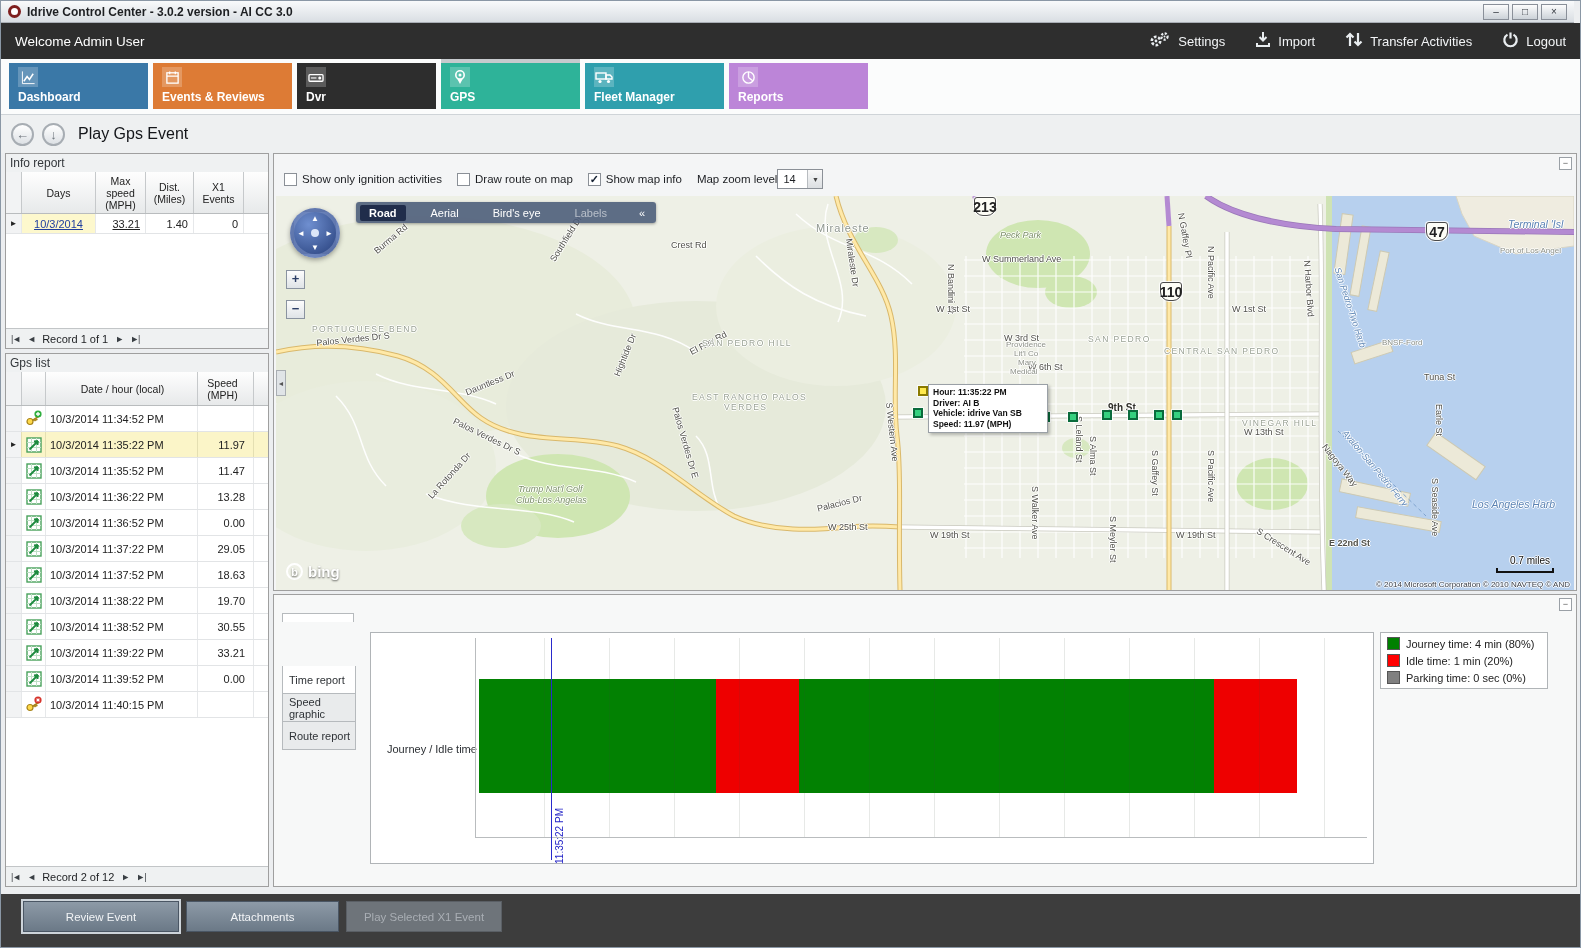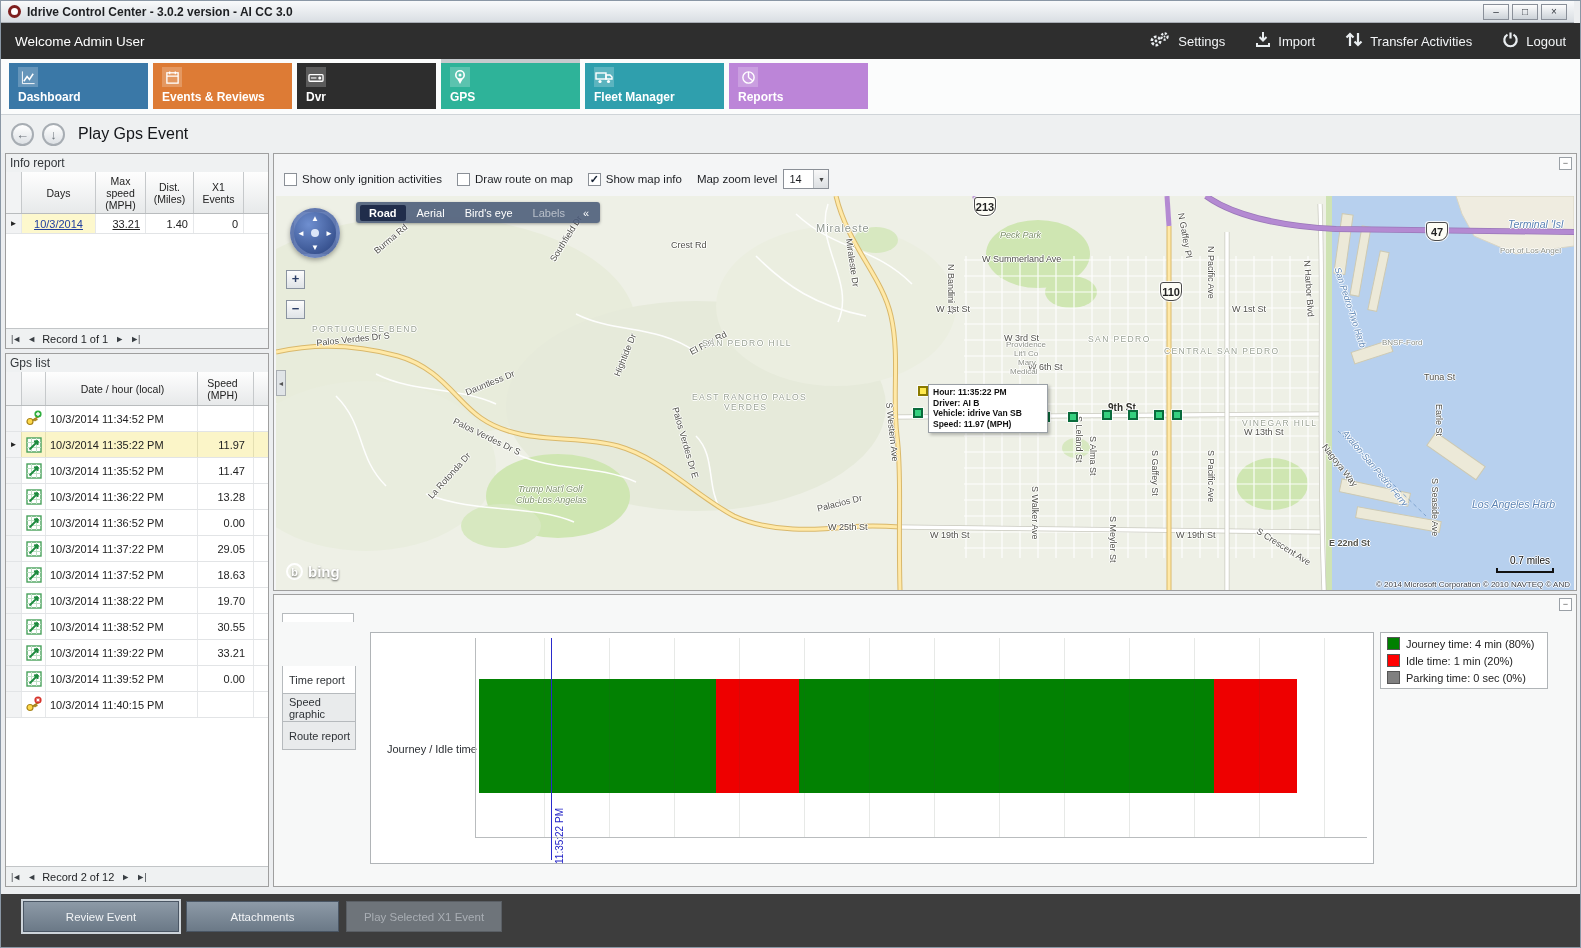--- a/index.html
+++ b/index.html
@@ -58,50 +58,50 @@
   .cell-sel { background:#fdf8cd; }
   .num { justify-content:flex-end; padding-right:5px; }
   .pager { position:absolute; left:0; right:0; bottom:0; height:20px; background:#eff1f2; border-top:1px solid #c2c5c7; display:flex; align-items:center; font-size:11px; gap:7px; padding-left:5px; color:#222; }
   .pg { font-size:9px; color:#3a3f44; cursor:pointer; letter-spacing:-1px; }
   .pg-text { color:#1d1f22; }
 
   
   .map-toolbar { position:absolute; left:10px; top:14px; height:22px; display:flex; align-items:center; gap:15px; font-size:11.5px; color:#1c1e22; }
   .cb { display:flex; align-items:center; gap:5px; cursor:pointer; }
   .cb .box { width:13px; height:13px; border:1px solid #8b9097; background:#fff; font-size:11px; line-height:11px; text-align:center; color:#162233; font-weight:bold; }
-  .zoom-group { display:flex; align-items:center; gap:6px; }
+  .zoom-group { display:flex; align-items:center; }
   .combo { width:46px; height:20px; border:1px solid #8b9097; background:#fff; font-size:11px; padding:3px 0 0 5px; position:relative; cursor:pointer; }
   .combo .arr { position:absolute; right:0; top:0; bottom:0; width:15px; background:linear-gradient(#f8f8f8,#dcdfe2); border-left:1px solid #b8bcc0; font-size:7px; display:flex; align-items:center; justify-content:center; color:#444; }
 
   
   .map-wrap { position:absolute; left:2px; top:42px; width:1298px; height:394px; overflow:hidden; background:#eef0e6; cursor:grab; }
   .map-wrap svg.base { position:absolute; left:0; top:0; }
   .map-label { position:absolute; white-space:nowrap; transform-origin:0 0; z-index:2;
     text-shadow:1px 0 0 #fff,-1px 0 0 #fff,0 1px 0 #fff,0 -1px 0 #fff; }
   .lab-road { font-size:9px; color:#50504a; }
   .lab-road-b { font-size:10px; font-weight:bold; color:#2e2e28; }
   .lab-area { font-size:8.5px; color:#9aa294; letter-spacing:1.4px; }
   .lab-area-lg { font-size:11px; color:#8f978f; letter-spacing:1px; }
   .lab-park { font-size:9px; color:#7c9068; font-style:italic; }
   .lab-water { font-size:9px; color:#6188b6; font-style:italic; }
   .lab-water-lg { font-size:10.5px; color:#5b83b4; font-style:italic; }
   .lab-tiny { font-size:8px; color:#8d9188; }
-  .shield { position:absolute; width:22px; height:19px; background:#fdfdf6; border:1.5px solid #4a4a4a; border-radius:3px 3px 9px 9px; font-size:11px; font-weight:bold; color:#222; display:flex; align-items:center; justify-content:center; z-index:2; box-shadow:0 0 0 1px rgba(255,255,255,.8); }
+  .shield { position:absolute; width:22px; height:19px; background:#fdfdf6; border:1.5px solid #4a4a4a; border-radius:3px 3px 9px 9px; font-size:14px; font-weight:bold; color:#222; display:flex; align-items:center; justify-content:center; z-index:2; box-shadow:0 0 0 1px rgba(255,255,255,.8); }
   .mk { position:absolute; width:10px; height:10px; border:2px solid #0a6b3c; background:#35d07f; z-index:3; box-shadow:0 0 0 1px rgba(255,255,255,.7); }
   .mk.start { background:#ffe94d; border-color:#8a7a00; }
   .map-tip { position:absolute; left:652px; top:188px; width:120px; background:#fff; border:1px solid #9aa0a6; box-shadow:2px 2px 3px rgba(0,0,0,.25); font-size:8.5px; font-weight:bold; color:#111; padding:2px 4px; line-height:1.25; z-index:4; }
   .compass { position:absolute; left:14px; top:12px; width:50px; height:50px; border-radius:50%; background:radial-gradient(circle at 35% 30%,#6f8fd0,#27407c); border:4px solid rgba(125,145,195,.55); box-shadow:0 2px 5px rgba(0,0,0,.35); z-index:5; cursor:pointer; }
   .compass span { position:absolute; color:#fff; font-size:8px; }
   .compass .n { top:2px; left:50%; transform:translateX(-50%); }
   .compass .s { bottom:2px; left:50%; transform:translateX(-50%); }
   .compass .w { left:3px; top:50%; transform:translateY(-50%); }
   .compass .e { right:3px; top:50%; transform:translateY(-50%); }
   .compass .dot { width:8px; height:8px; border-radius:50%; background:#dce6f8; position:absolute; left:17px; top:17px; }
   .zoom-btn { position:absolute; left:10px; width:19px; height:19px; background:linear-gradient(#fdfdfd,#dfe3e7); border:1px solid #8a93a0; color:#2c3e66; font-weight:bold; text-align:center; line-height:16px; font-size:13px; z-index:5; cursor:pointer; }
-  .style-bar { position:absolute; left:80px; top:6px; height:21px; display:flex; align-items:center; background:rgba(73,90,119,.88); border-radius:3px; color:#fff; font-size:11px; padding:0 4px; gap:2px; box-shadow:0 1px 3px rgba(0,0,0,.35); z-index:5; }
+  .style-bar { position:absolute; left:80px; top:6px; height:21px; display:flex; align-items:center; background:rgba(73,90,119,.88); border-radius:3px; color:#fff; font-size:11px; padding:0 4px; gap:16px; box-shadow:0 1px 3px rgba(0,0,0,.35); z-index:5; }
   .style-tab { padding:2px 9px; border-radius:2px; cursor:pointer; }
   .style-tab.active { background:rgba(28,42,72,.95); font-weight:bold; }
   .style-tab.disabled { opacity:.55; }
   .style-collapse { padding:2px 7px; font-size:11px; cursor:pointer; }
   .bing { position:absolute; left:10px; bottom:10px; display:flex; align-items:center; gap:5px; color:#fff; font-size:15px; font-weight:bold; text-shadow:0 1px 2px rgba(0,0,0,.6); z-index:5; }
   .bing .b-ic { width:17px; height:17px; border-radius:50%; border:2px solid #fff; display:flex; align-items:center; justify-content:center; font-size:11px; }
   .scale-text { position:absolute; right:24px; bottom:24px; font-size:10px; color:#111; z-index:5; text-shadow:1px 0 0 #fff,-1px 0 0 #fff,0 1px 0 #fff,0 -1px 0 #fff; }
   .scale-line { position:absolute; right:20px; bottom:17px; width:58px; height:5px; border-bottom:2px solid #111; border-left:2px solid #111; border-right:2px solid #111; z-index:5; }
   .copyright { position:absolute; right:4px; bottom:1px; font-size:8px; color:#3c414b; z-index:5; text-shadow:1px 0 0 #fff,-1px 0 0 #fff,0 1px 0 #fff,0 -1px 0 #fff; }
   .map-pan-handle { position:absolute; left:0; top:174px; width:10px; height:26px; background:#e0e4e7; border:1px solid #a8adb2; font-size:7px; color:#555; display:flex; align-items:center; justify-content:center; z-index:6; cursor:pointer; }

